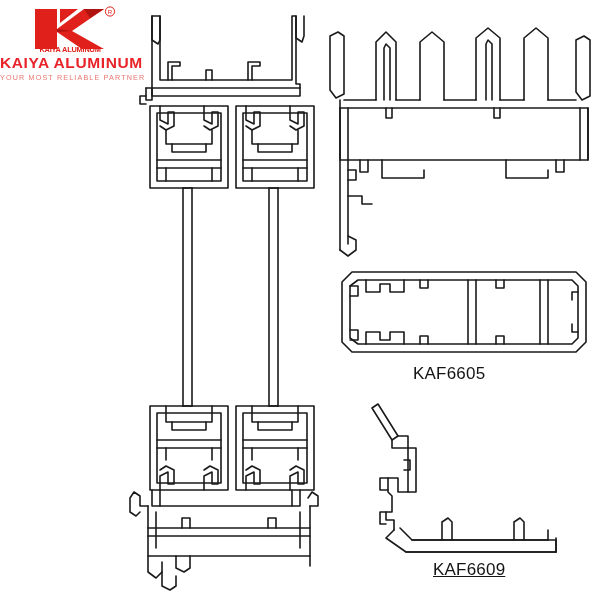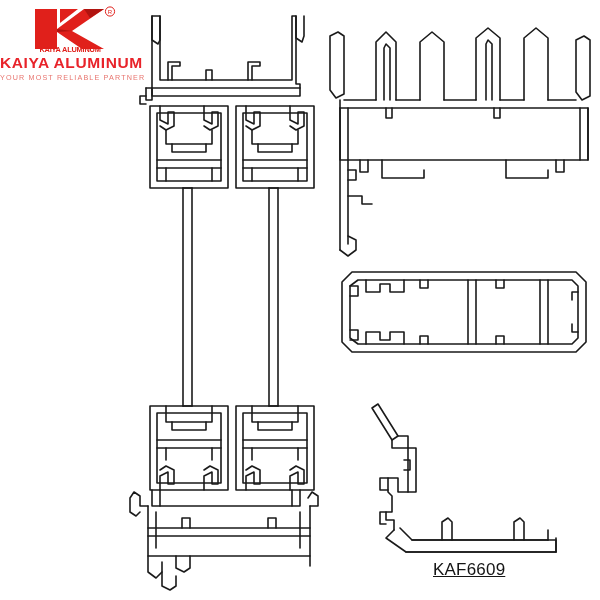--- a/index.html
+++ b/index.html
@@ -313,15 +313,16 @@
         <path d="M514,540 L514,522 L520,518 L524,522 L524,540"></path>
 
         <path d="M548,540 L548,530"></path>
         <path d="M556,552 L556,538"></path>
       </g>
 
       </g>
     </svg>
   </div>
 
+  <div class="caption cap-6605">KAF6605</div>
   <div class="caption cap-6609">KAF6609</div>
 
 </div>
 
 </body></html>

